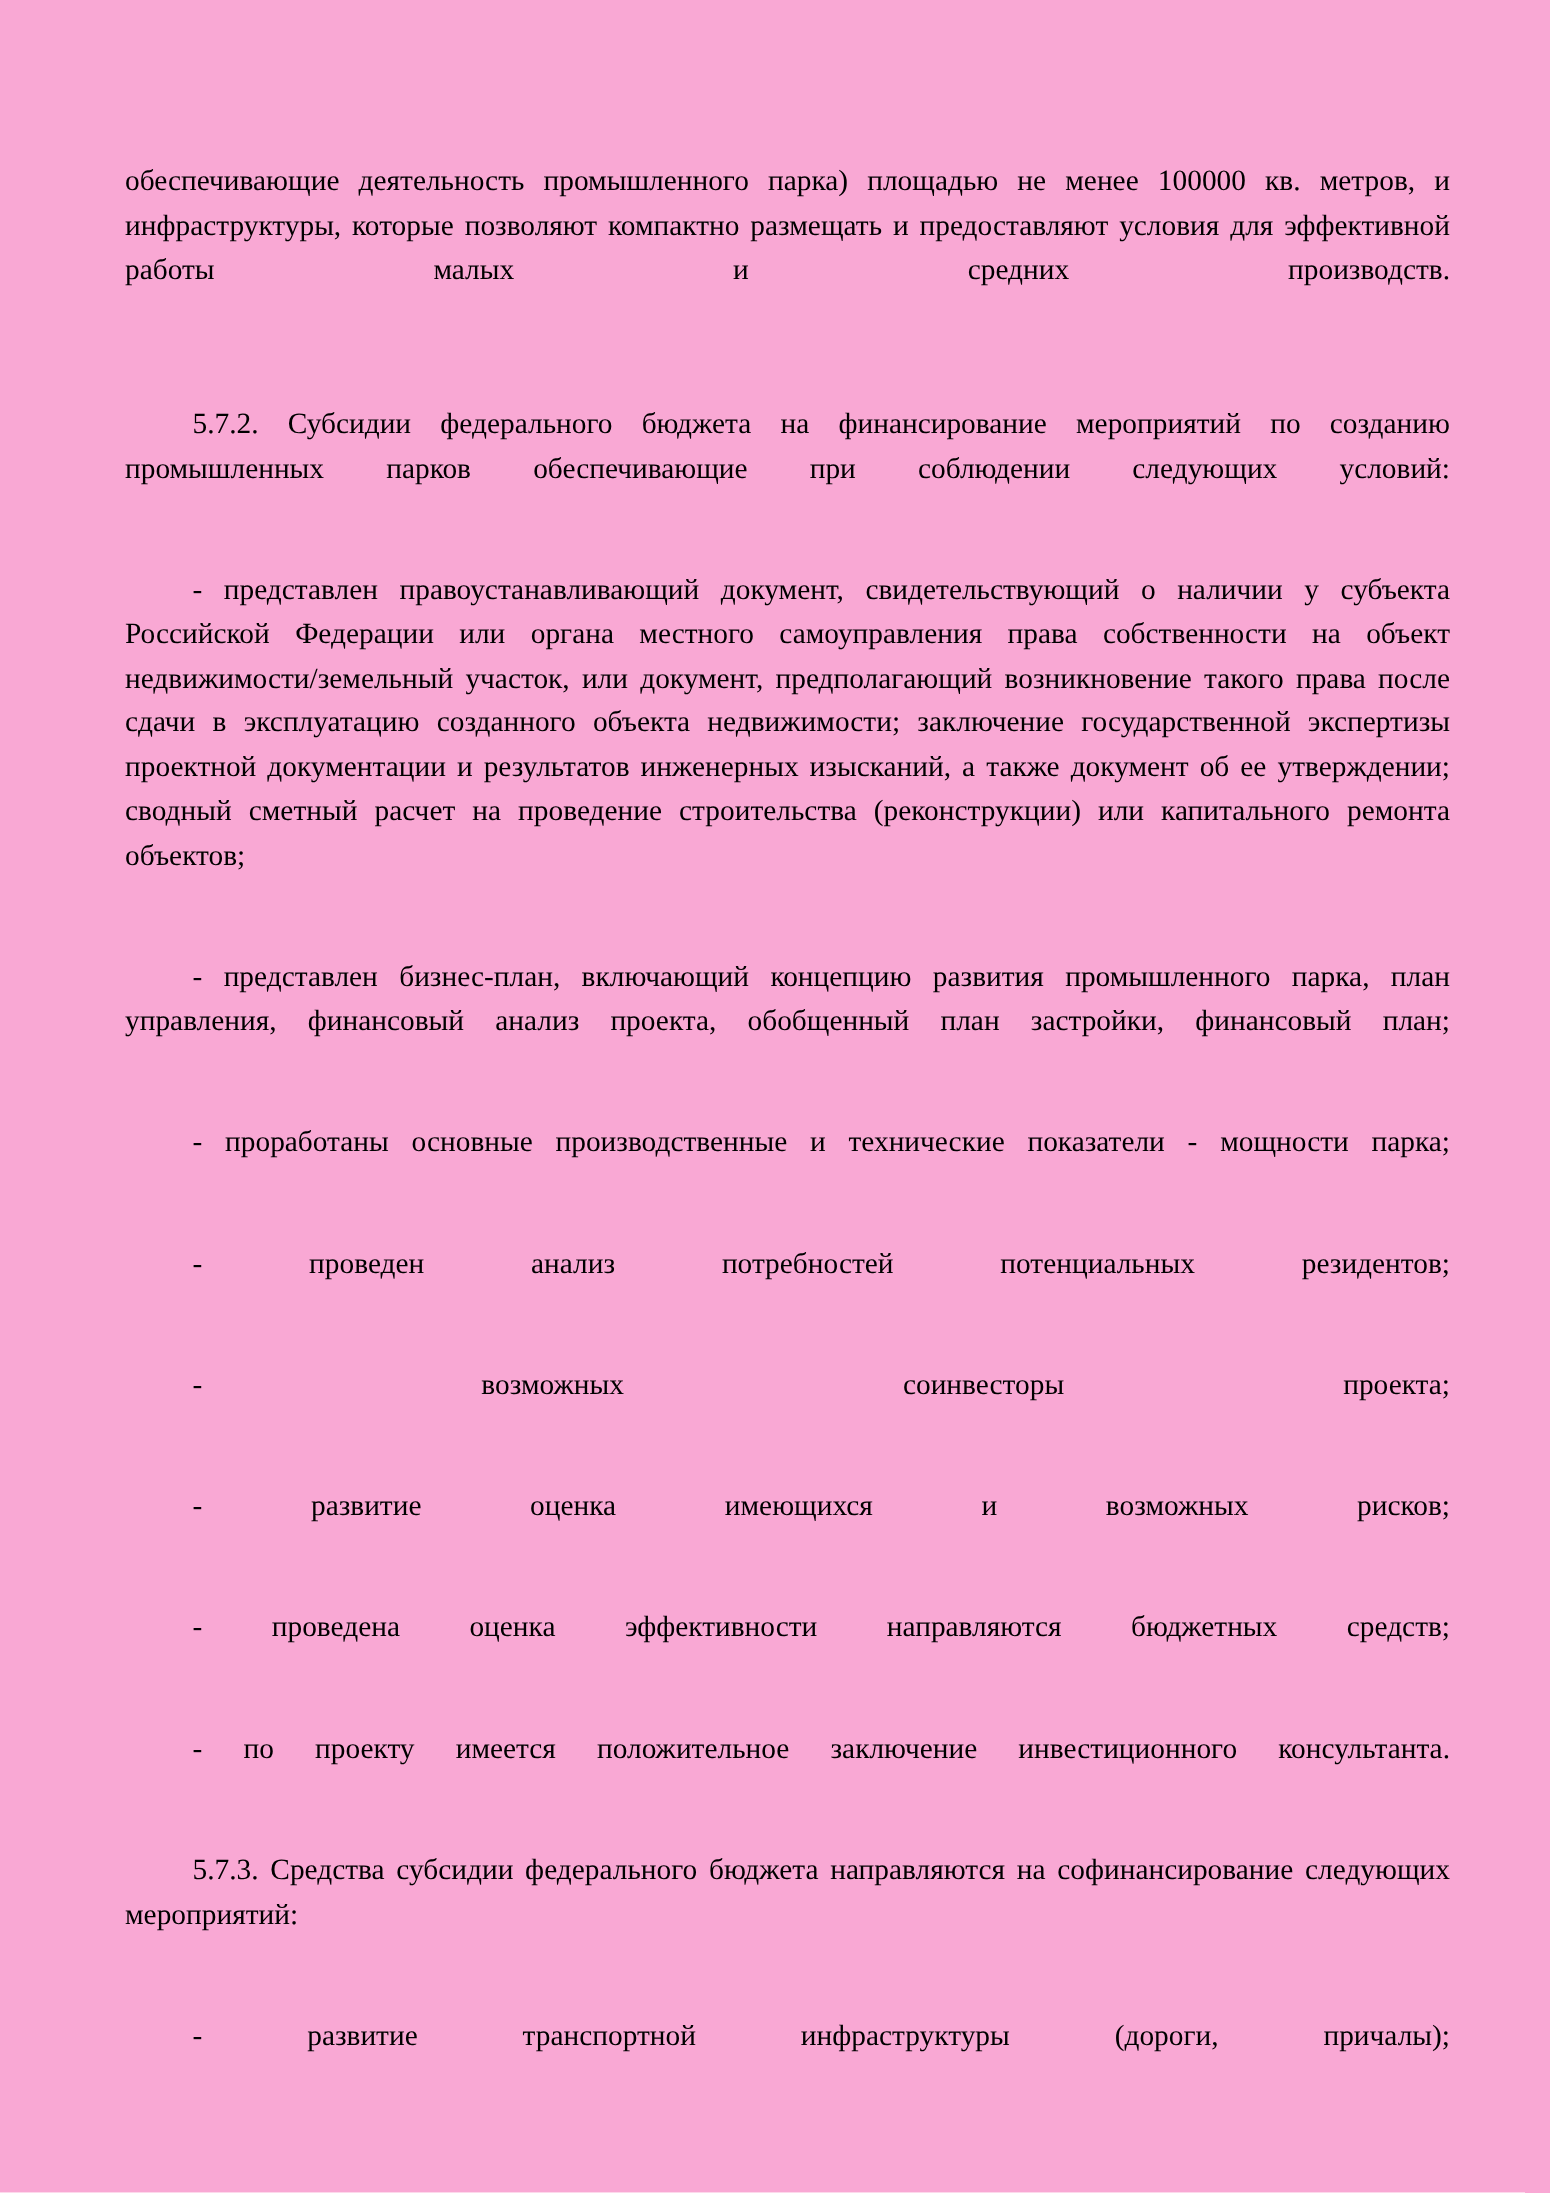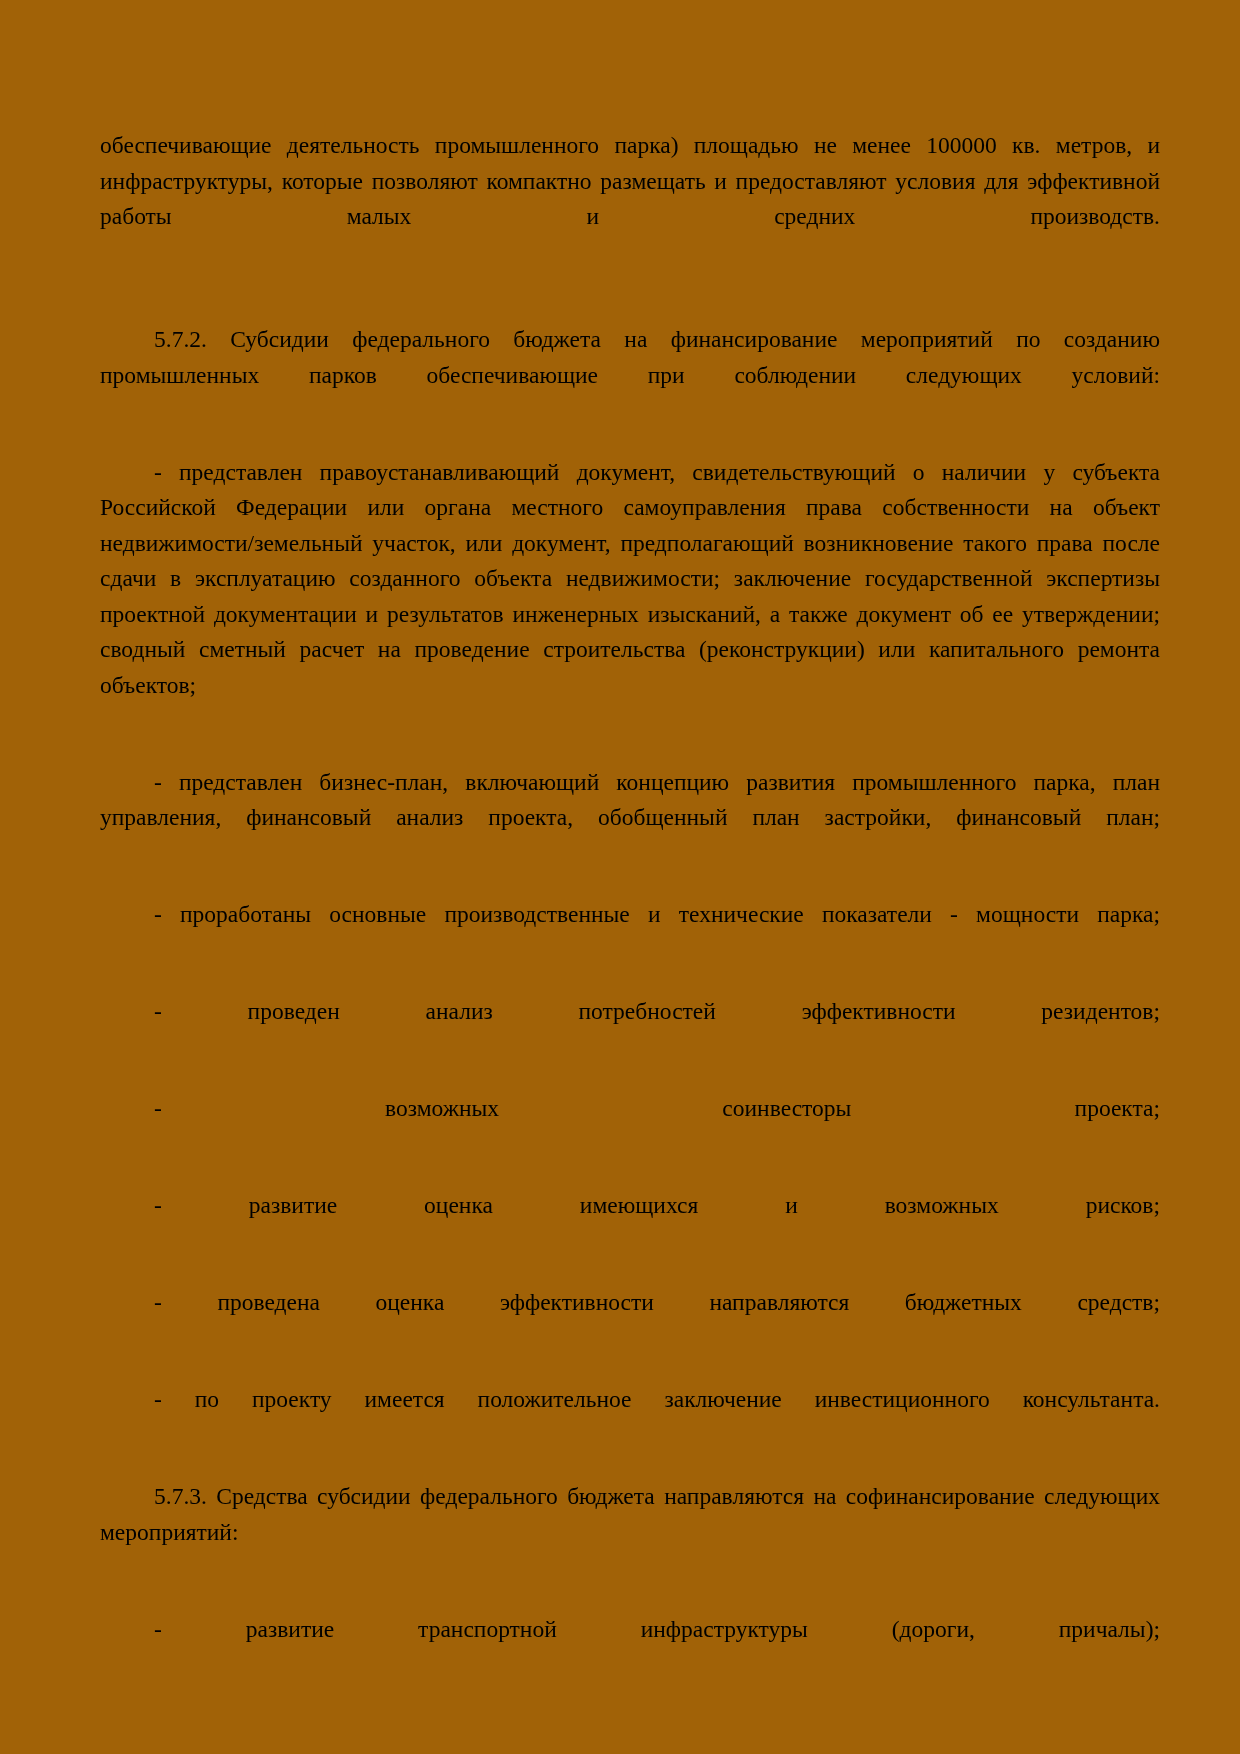--- a/index.html
+++ b/index.html
@@ -10,21 +10,21 @@
   }
   body {
     font-family: "Liberation Serif", "DejaVu Serif", serif;
     color: #000000;
   }
   .page {
     position: relative;
     width: 1240px;
     height: 1754px;
     margin: 0 auto;
-    background: #a16207;
+    background: #f9a8d4;
     box-sizing: border-box;
     overflow: hidden;
   }
   .content {
     position: absolute;
     left: 100px;
     top: 128px;
     width: 1060px;
   }
   p.para {
@@ -69,21 +69,21 @@
 
     <p class="para dash">- представлен правоустанавливающий документ, свидетельствующий о наличии у субъекта Российской Федерации или органа местного самоуправления права собственности на объект недвижимости/земельный участок, или документ, предполагающий возникновение такого права после сдачи в эксплуатацию созданного объекта недвижимости; заключение государственной экспертизы проектной документации и результатов инженерных изысканий, а также документ об ее утверждении; сводный сметный расчет на проведение строительства (реконструкции) или капитального ремонта объектов;</p>
     <div class="gap-md"></div>
 
     <p class="para dash">- представлен бизнес-план, включающий концепцию развития промышленного парка, план управления, финансовый анализ проекта, обобщенный план застройки, финансовый план;</p>
     <div class="gap-md"></div>
 
     <p class="para dash">- проработаны основные производственные и технические показатели - мощности парка;</p>
     <div class="gap-md"></div>
 
-    <p class="para dash">- проведен анализ потребностей эффективности резидентов;</p>
+    <p class="para dash">- проведен анализ потребностей потенциальных резидентов;</p>
     <div class="gap-md"></div>
 
     <p class="para dash">- возможных соинвесторы проекта;</p>
     <div class="gap-md"></div>
 
     <p class="para dash">- развитие оценка имеющихся и возможных рисков;</p>
     <div class="gap-md"></div>
 
     <p class="para dash">- проведена оценка эффективности направляются бюджетных средств;</p>
     <div class="gap-md"></div>

